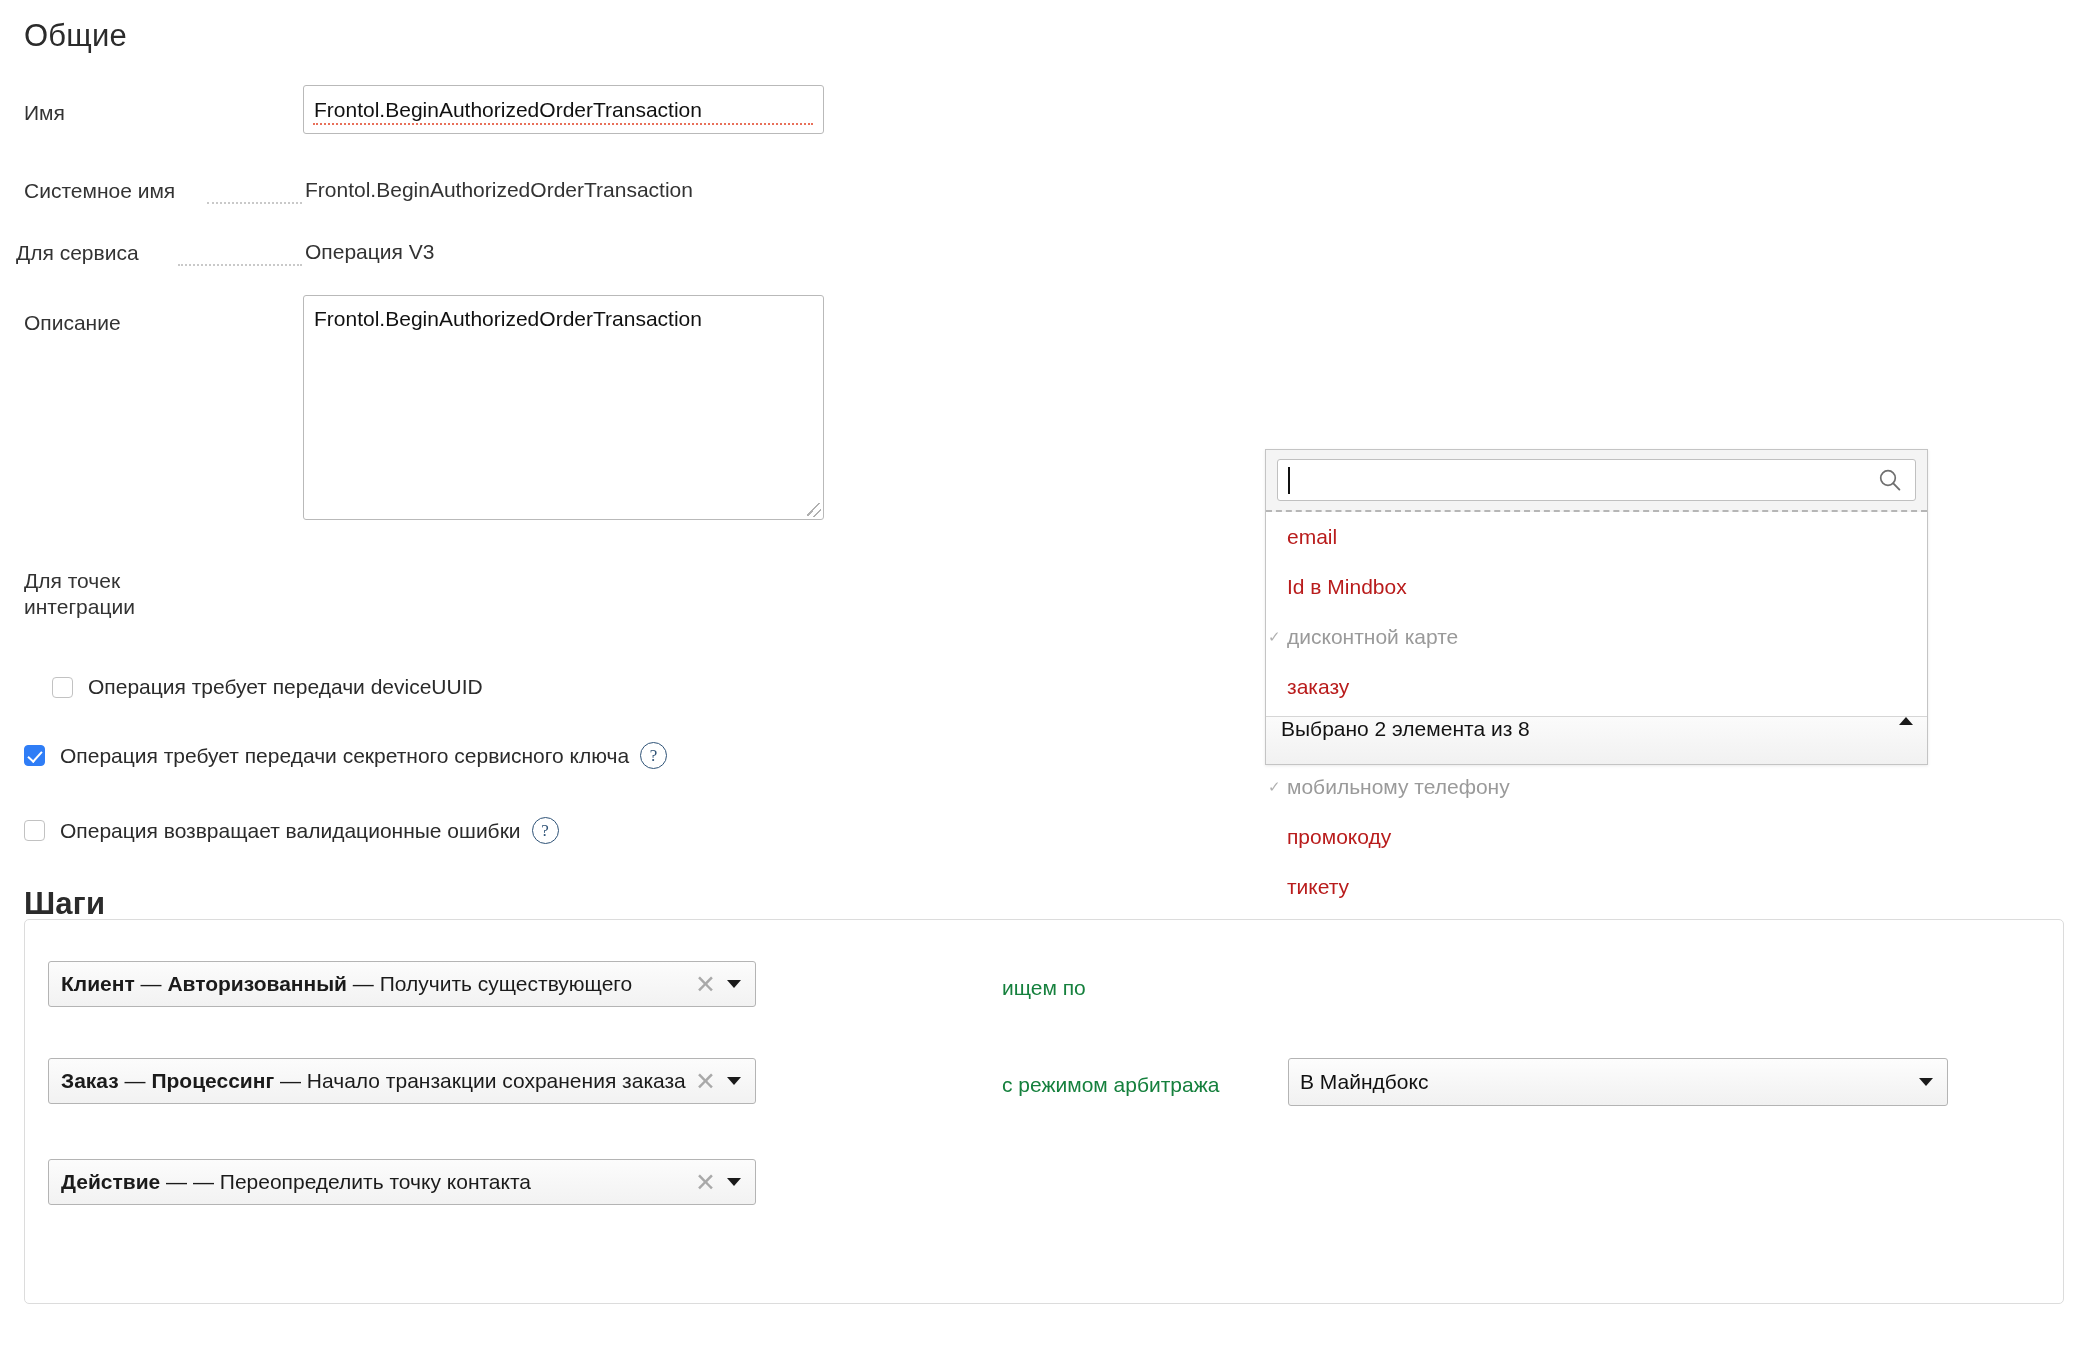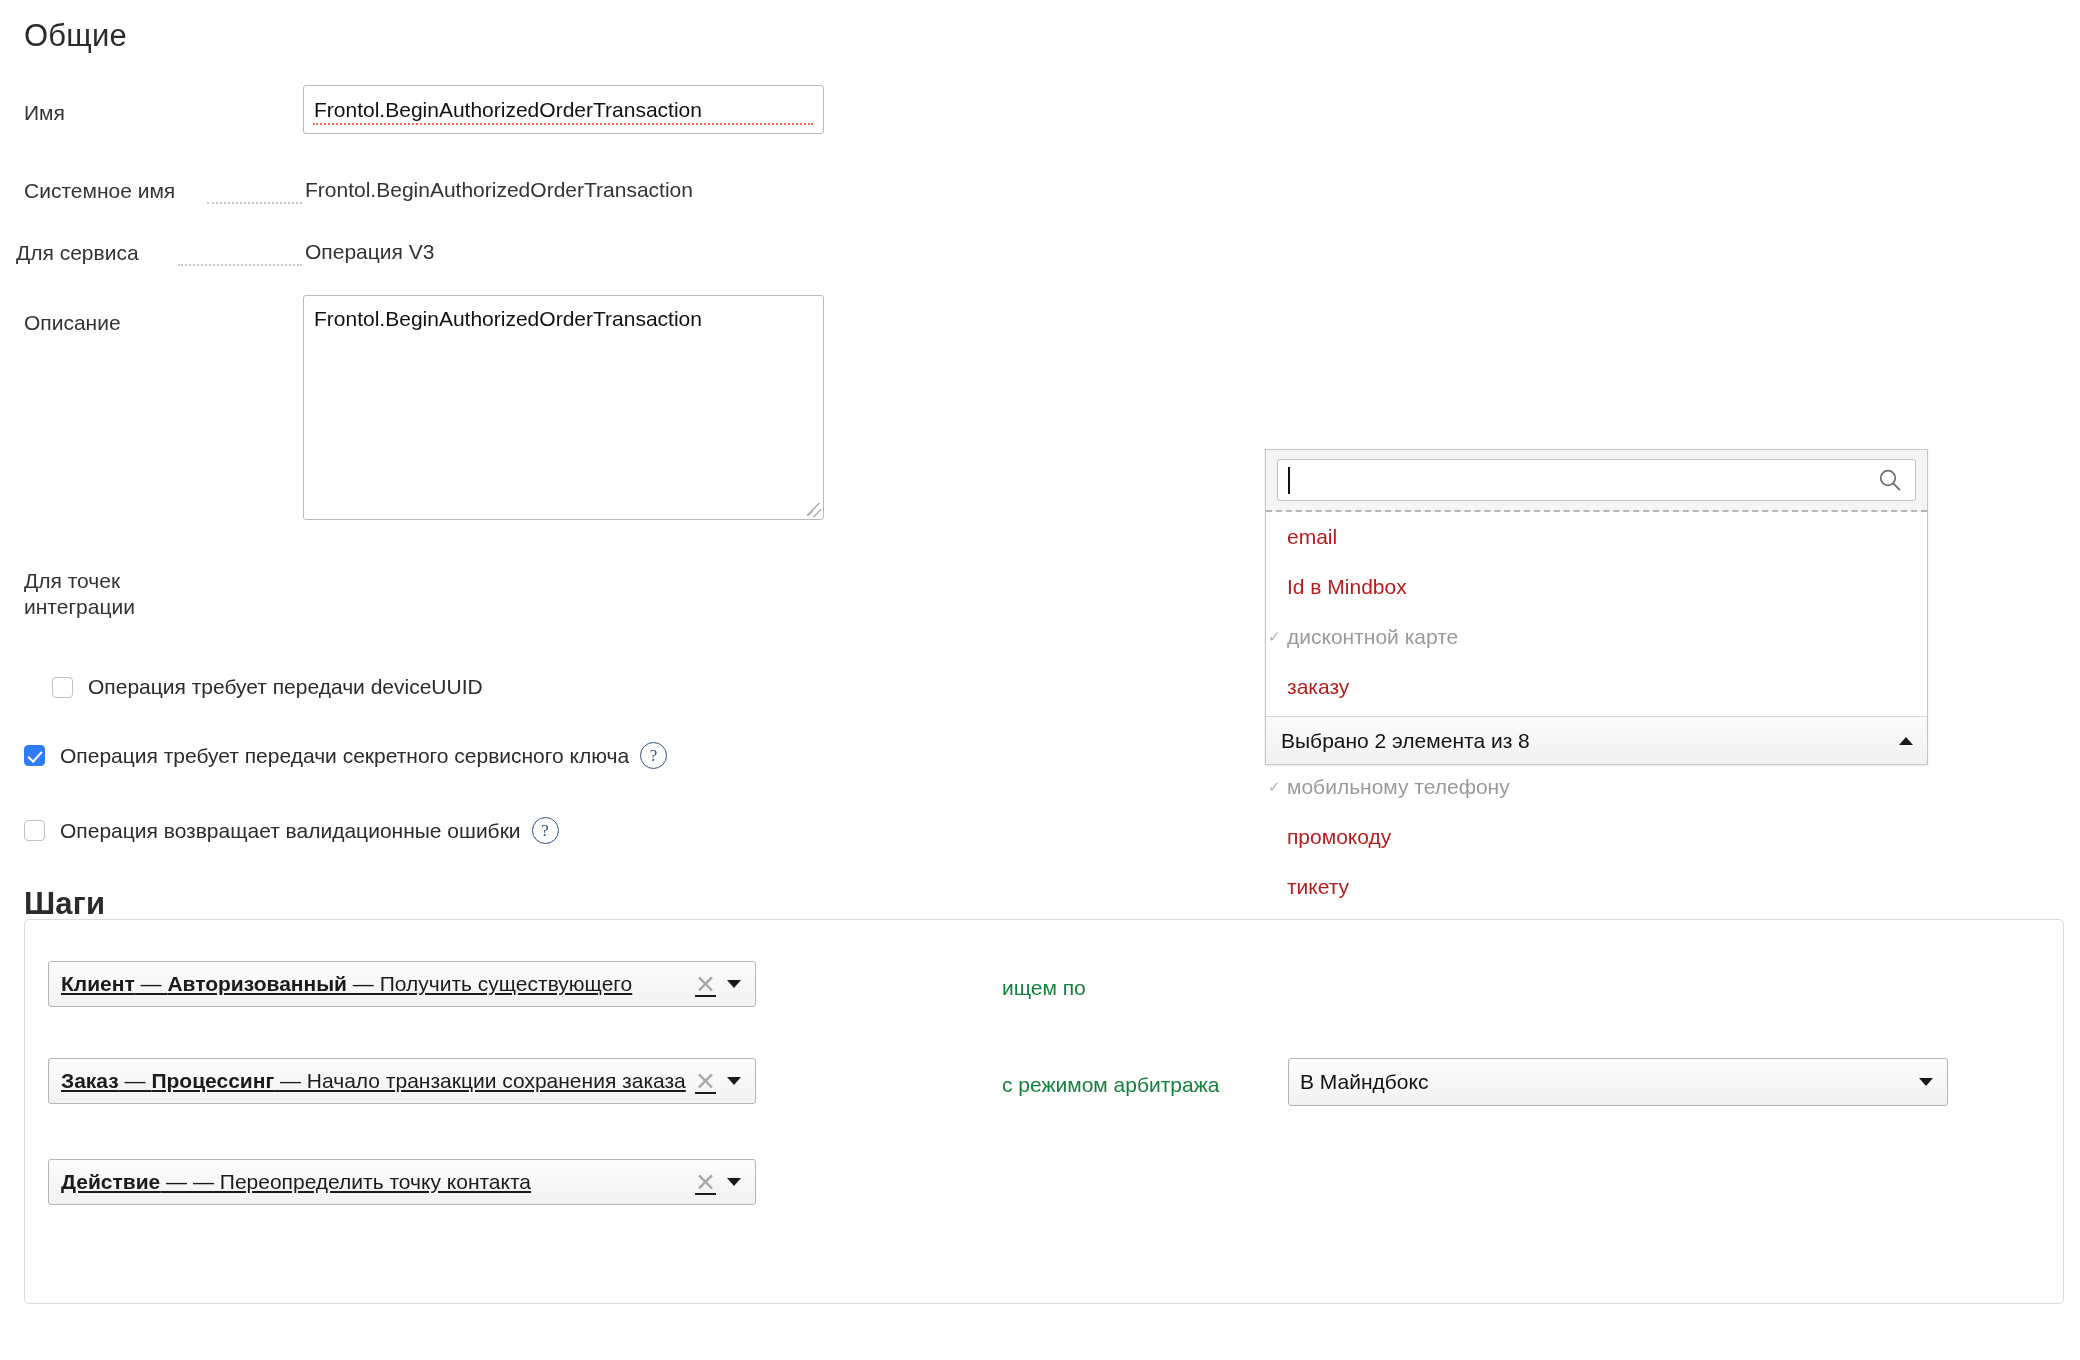--- a/index.html
+++ b/index.html
@@ -178,21 +178,20 @@
     border-radius: 3px;
     height: 46px;
     width: 708px;
     display: flex;
     align-items: center;
     padding-left: 12px;
     font-size: 21px;
     color: #1b1b1b;
     white-space: nowrap;
     overflow: hidden;
-    text-decoration: underline;
   }
   .step-chip.empty { color: #8a8a8a; font-style: italic; }
   .step-chip b { font-weight: 700; }
   .chip-spacer { flex: 1 1 auto; }
   .chip-x {
     color: #a9a9a9;
     font-size: 25px;
     line-height: 1;
     margin-right: 11px;
     flex: 0 0 auto;
@@ -272,21 +271,21 @@
     margin-right: 4px;
     color: #b0b0b0;
     font-size: 15px;
     flex: 0 0 auto;
   }
   .ms-footer {
     position: absolute; left: 0; bottom: 0;
     width: 100%; height: 48px;
     background: linear-gradient(#fbfbfb, #f1f1f1);
     border-top: 1px solid #d6d6d6;
-    display: flex; align-items: center;
+    display: flex; align-items: flex-start;
     font-size: 21px;
     color: #121212;
     padding-left: 15px;
   }
 </style>
 </head>
 <body>
 
 <div class="page">
 

